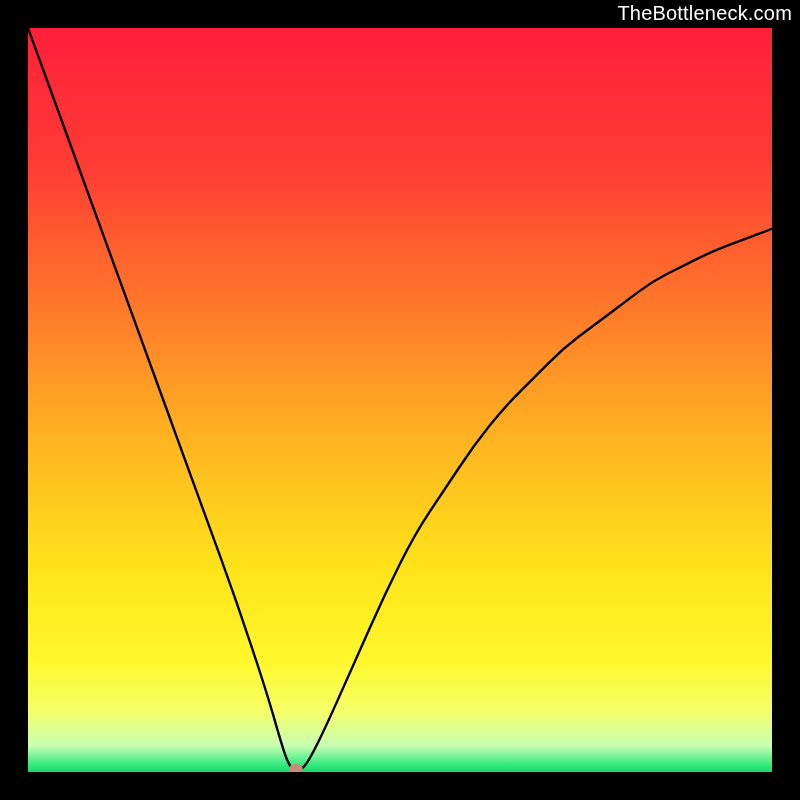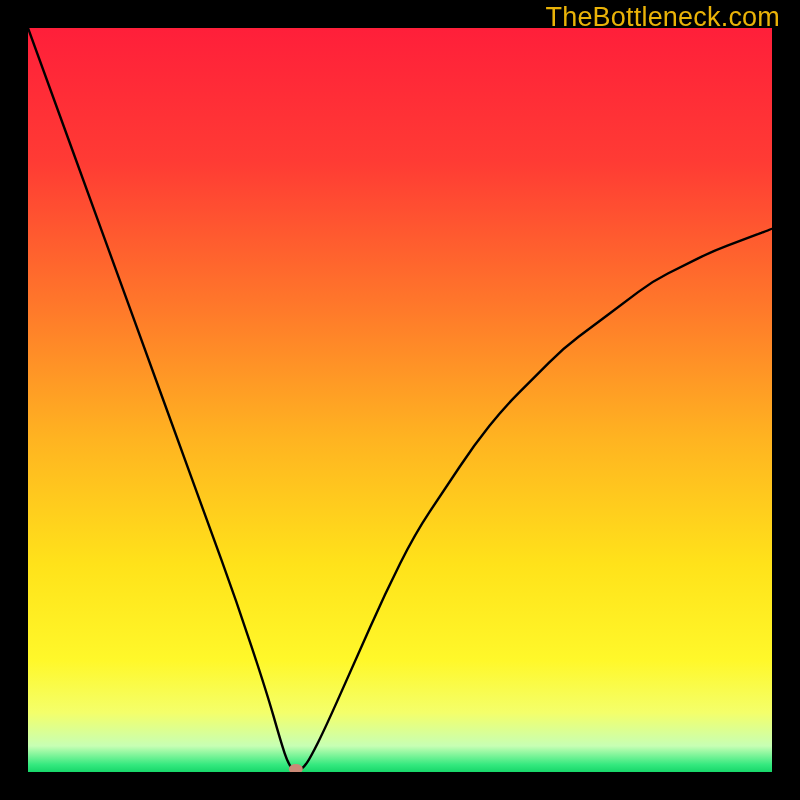--- a/index.html
+++ b/index.html
@@ -13,23 +13,23 @@
   }
   .frame {
     position: relative;
     width: 800px;
     height: 800px;
     background: #000;
   }
   .watermark {
     position: absolute;
     top: 2px;
-    right: 20px;
-    color: #eab308;
-    font-size: 27px;
+    right: 8px;
+    color: #ffffff;
+    font-size: 20px;
     font-weight: 500;
     letter-spacing: 0.2px;
     user-select: none;
   }
   .plot {
     position: absolute;
     left: 28px;
     top: 28px;
     width: 744px;
     height: 744px;

